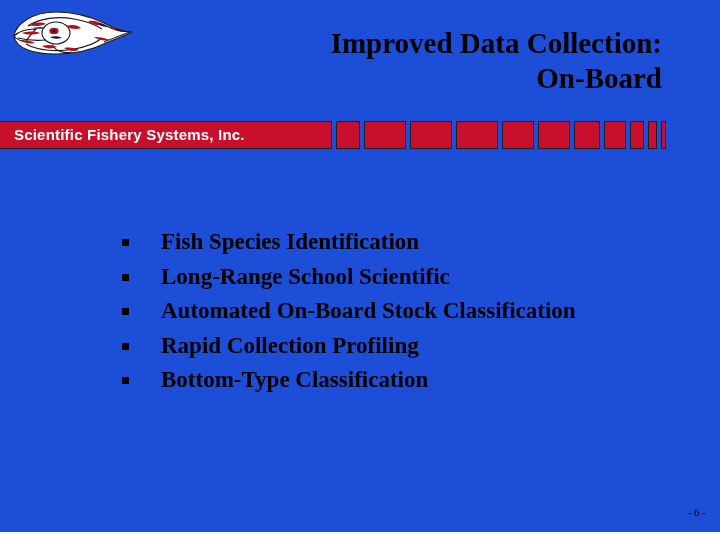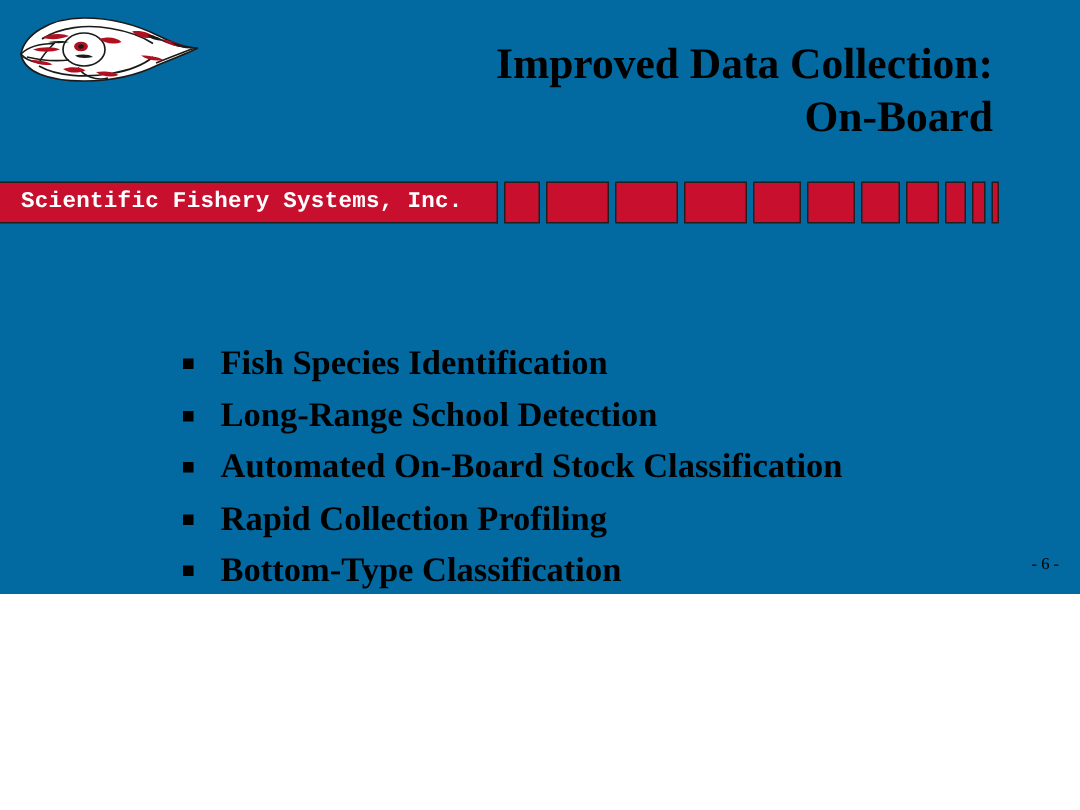--- a/index.html
+++ b/index.html
@@ -13,22 +13,22 @@
     position: relative;
     overflow: hidden;
     font-family: "Liberation Serif", "DejaVu Serif", serif;
     -webkit-font-smoothing: none;
   }
 
   
   #slide {
     position: absolute;
     left: 0; top: 0;
-    width: 720px; height: 396px;
-    background: #0369a1;
+    width: 720px; height: 532px;
+    background: #1d4ed8;
   }
 
   
   #logo {
     position: absolute;
     left: 6px;
     top: 4px;
     width: 132px;
     height: 56px;
   }
@@ -64,40 +64,41 @@
     height: 28px;
     background: #c8102e;
     border: 1.5px solid #231f20;
     box-sizing: border-box;
   }
   .seg.first { border-left: none; }
   #banner-title {
     position: absolute;
     left: 14px;
     top: 124px;
-    font-family: Liberation Mono, monospace;
+    font-family: Liberation Sans, sans-serif;
     font-weight: bold;
     font-size: 15px;
     line-height: 21px;
     color: #ffffff;
     white-space: nowrap;
     letter-spacing: 0.2px;
   }
 
   
   #bullets {
     position: absolute;
     left: 122px;
     top: 226px;
     width: 560px;
   }
   .bullet-row {
     display: flex;
     align-items: flex-start;
     height: 34.6px;
+    gap: 14px;
   }
   .bullet-mark {
     flex: 0 0 auto;
     width: 7px;
     height: 7px;
     background: #000000;
     margin-top: 13px;
     margin-right: 18px;
   }
   .bullet-text {
@@ -199,21 +200,21 @@
     </div>
   <div id="banner-title">Scientific Fishery Systems, Inc.</div>
 
   <div id="bullets">
       <div class="bullet-row">
         <span class="bullet-mark"></span>
         <span class="bullet-text">Fish Species Identification</span>
       </div>
       <div class="bullet-row">
         <span class="bullet-mark"></span>
-        <span class="bullet-text">Long-Range School Detection</span>
+        <span class="bullet-text">Long-Range School Scientific</span>
       </div>
       <div class="bullet-row">
         <span class="bullet-mark"></span>
         <span class="bullet-text">Automated On-Board Stock Classification</span>
       </div>
       <div class="bullet-row">
         <span class="bullet-mark"></span>
         <span class="bullet-text">Rapid Collection Profiling</span>
       </div>
       <div class="bullet-row">

